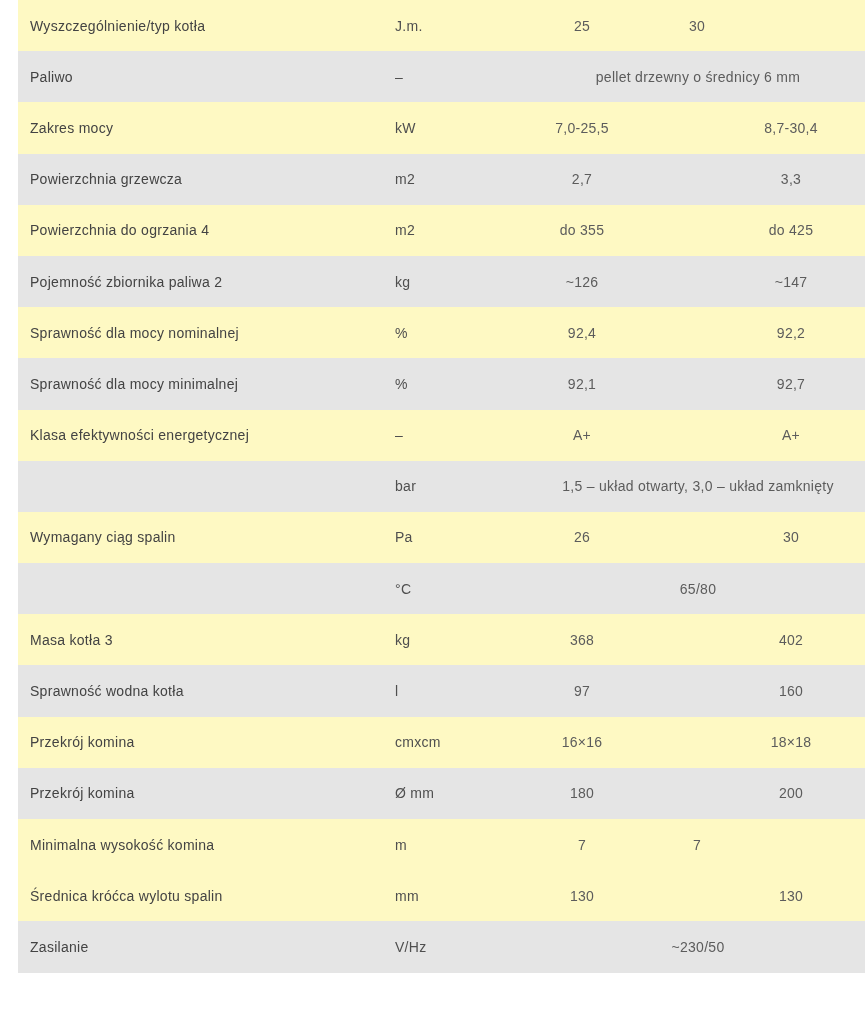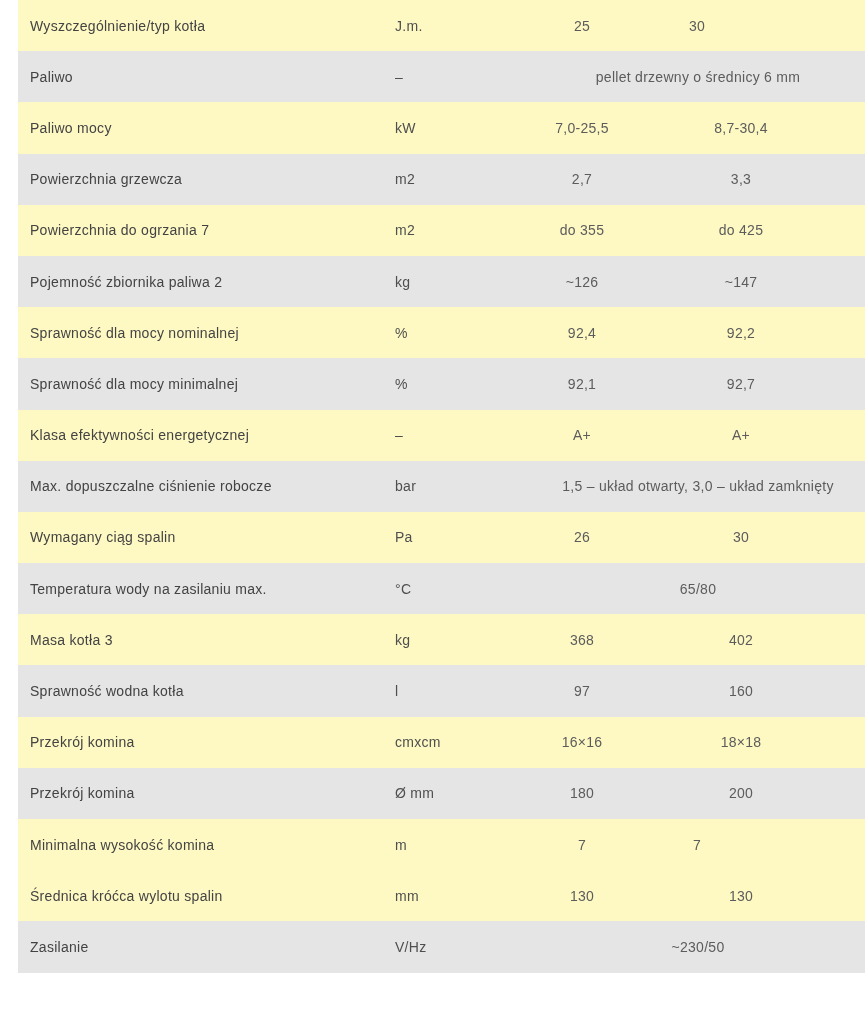--- a/index.html
+++ b/index.html
@@ -44,53 +44,53 @@
   }
   .cell.unit {
     left: 377px;
     color: #4f4f4f;
   }
   .cell.val {
     transform: translate(-50%, -50%);
     color: #5c5c5c;
   }
   .cell.v1       { left: 564px; }
-  .cell.v2-wide  { left: 723px; }
+  .cell.v2-wide  { left: 773px; }
   .cell.v2-narrow{ left: 679px; }
   .cell.span-val { left: 680px; }
 </style>
 </head>
 <body>
 
 <div class="spec-table">
     <div class="row">
       <span class="cell label">Wyszczególnienie/typ kotła</span>
       <span class="cell unit">J.m.</span>
       <span class="cell val v1">25</span>
       <span class="cell val v2-narrow">30</span>
     </div>
     <div class="row alt">
       <span class="cell label">Paliwo</span>
       <span class="cell unit">–</span>
       <span class="cell val span-val">pellet drzewny o średnicy 6 mm</span>
     </div>
     <div class="row">
-      <span class="cell label">Paliwo mocy</span>
+      <span class="cell label">Zakres mocy</span>
       <span class="cell unit">kW</span>
       <span class="cell val v1">7,0-25,5</span>
       <span class="cell val v2-wide">8,7-30,4</span>
     </div>
     <div class="row alt">
       <span class="cell label">Powierzchnia grzewcza</span>
       <span class="cell unit">m2</span>
       <span class="cell val v1">2,7</span>
       <span class="cell val v2-wide">3,3</span>
     </div>
     <div class="row">
-      <span class="cell label">Powierzchnia do ogrzania 7</span>
+      <span class="cell label">Powierzchnia do ogrzania 4</span>
       <span class="cell unit">m2</span>
       <span class="cell val v1">do 355</span>
       <span class="cell val v2-wide">do 425</span>
     </div>
     <div class="row alt">
       <span class="cell label">Pojemność zbiornika paliwa 2</span>
       <span class="cell unit">kg</span>
       <span class="cell val v1">~126</span>
       <span class="cell val v2-wide">~147</span>
     </div>
@@ -106,32 +106,30 @@
       <span class="cell val v1">92,1</span>
       <span class="cell val v2-wide">92,7</span>
     </div>
     <div class="row">
       <span class="cell label">Klasa efektywności energetycznej</span>
       <span class="cell unit">–</span>
       <span class="cell val v1">A+</span>
       <span class="cell val v2-wide">A+</span>
     </div>
     <div class="row alt">
-      <span class="cell label">Max. dopuszczalne ciśnienie robocze</span>
       <span class="cell unit">bar</span>
       <span class="cell val span-val">1,5 – układ otwarty, 3,0 – układ zamknięty</span>
     </div>
     <div class="row">
       <span class="cell label">Wymagany ciąg spalin</span>
       <span class="cell unit">Pa</span>
       <span class="cell val v1">26</span>
       <span class="cell val v2-wide">30</span>
     </div>
     <div class="row alt">
-      <span class="cell label">Temperatura wody na zasilaniu max.</span>
       <span class="cell unit">°C</span>
       <span class="cell val span-val">65/80</span>
     </div>
     <div class="row">
       <span class="cell label">Masa kotła 3</span>
       <span class="cell unit">kg</span>
       <span class="cell val v1">368</span>
       <span class="cell val v2-wide">402</span>
     </div>
     <div class="row alt">

